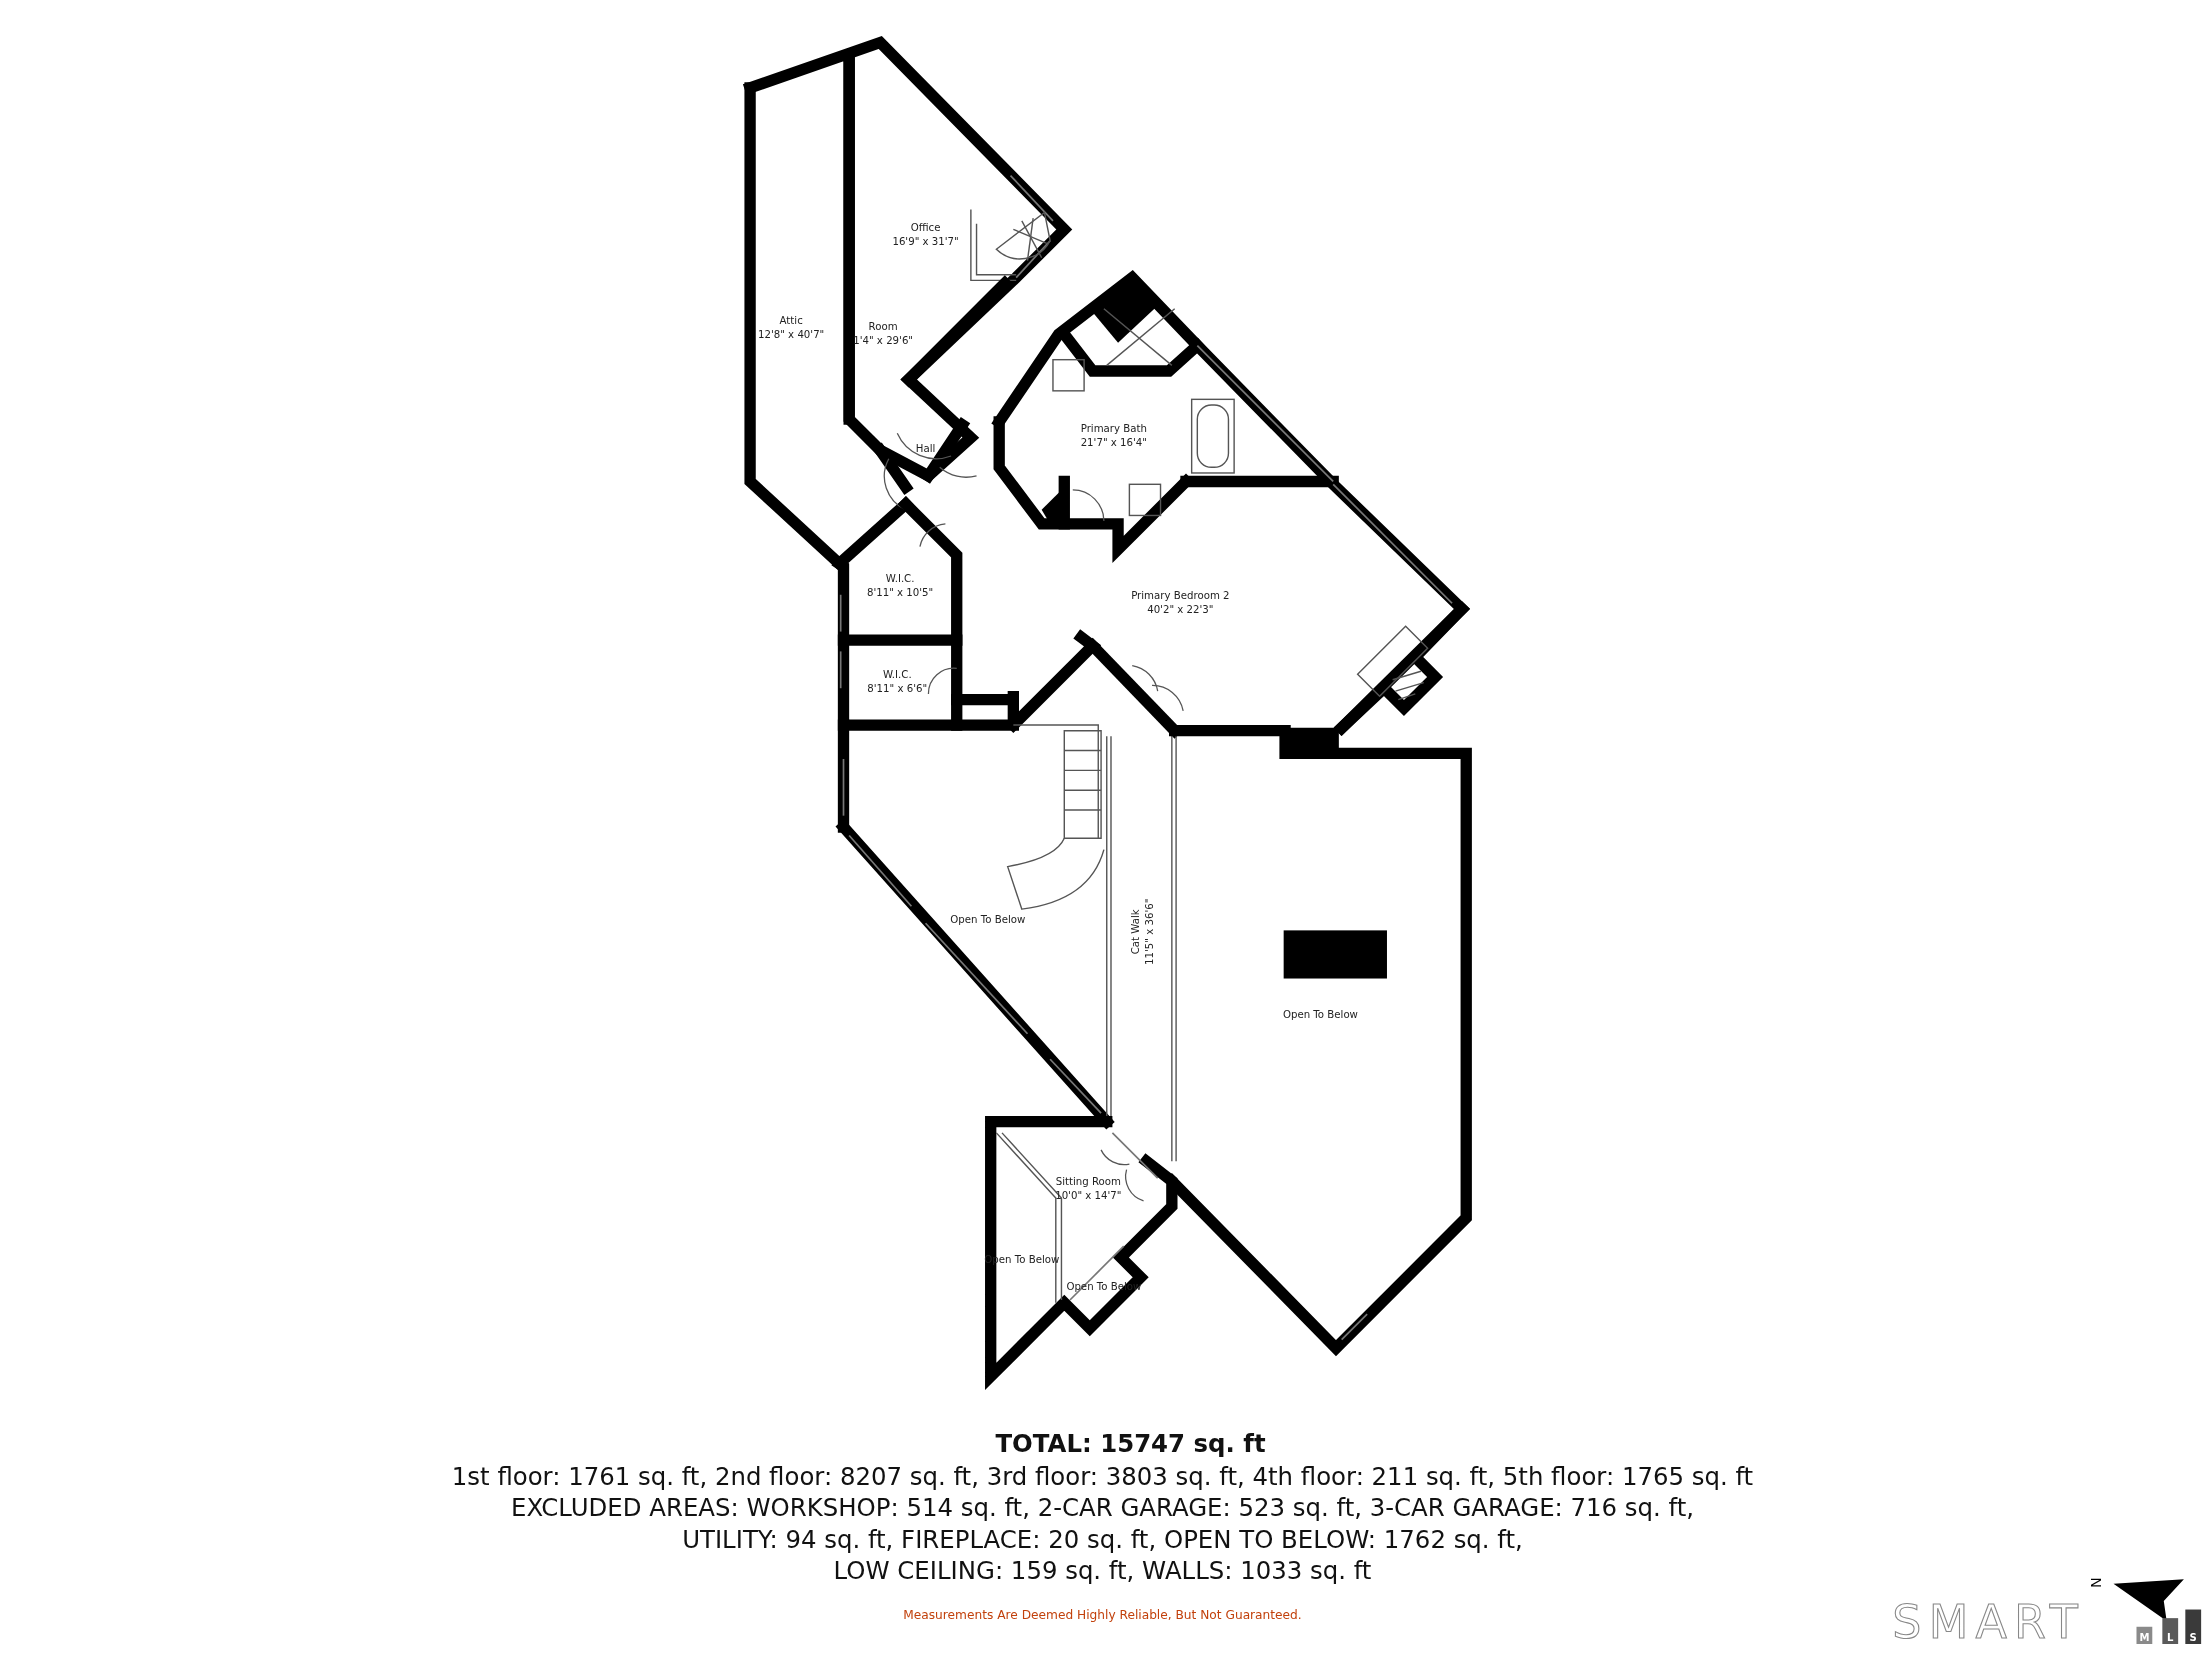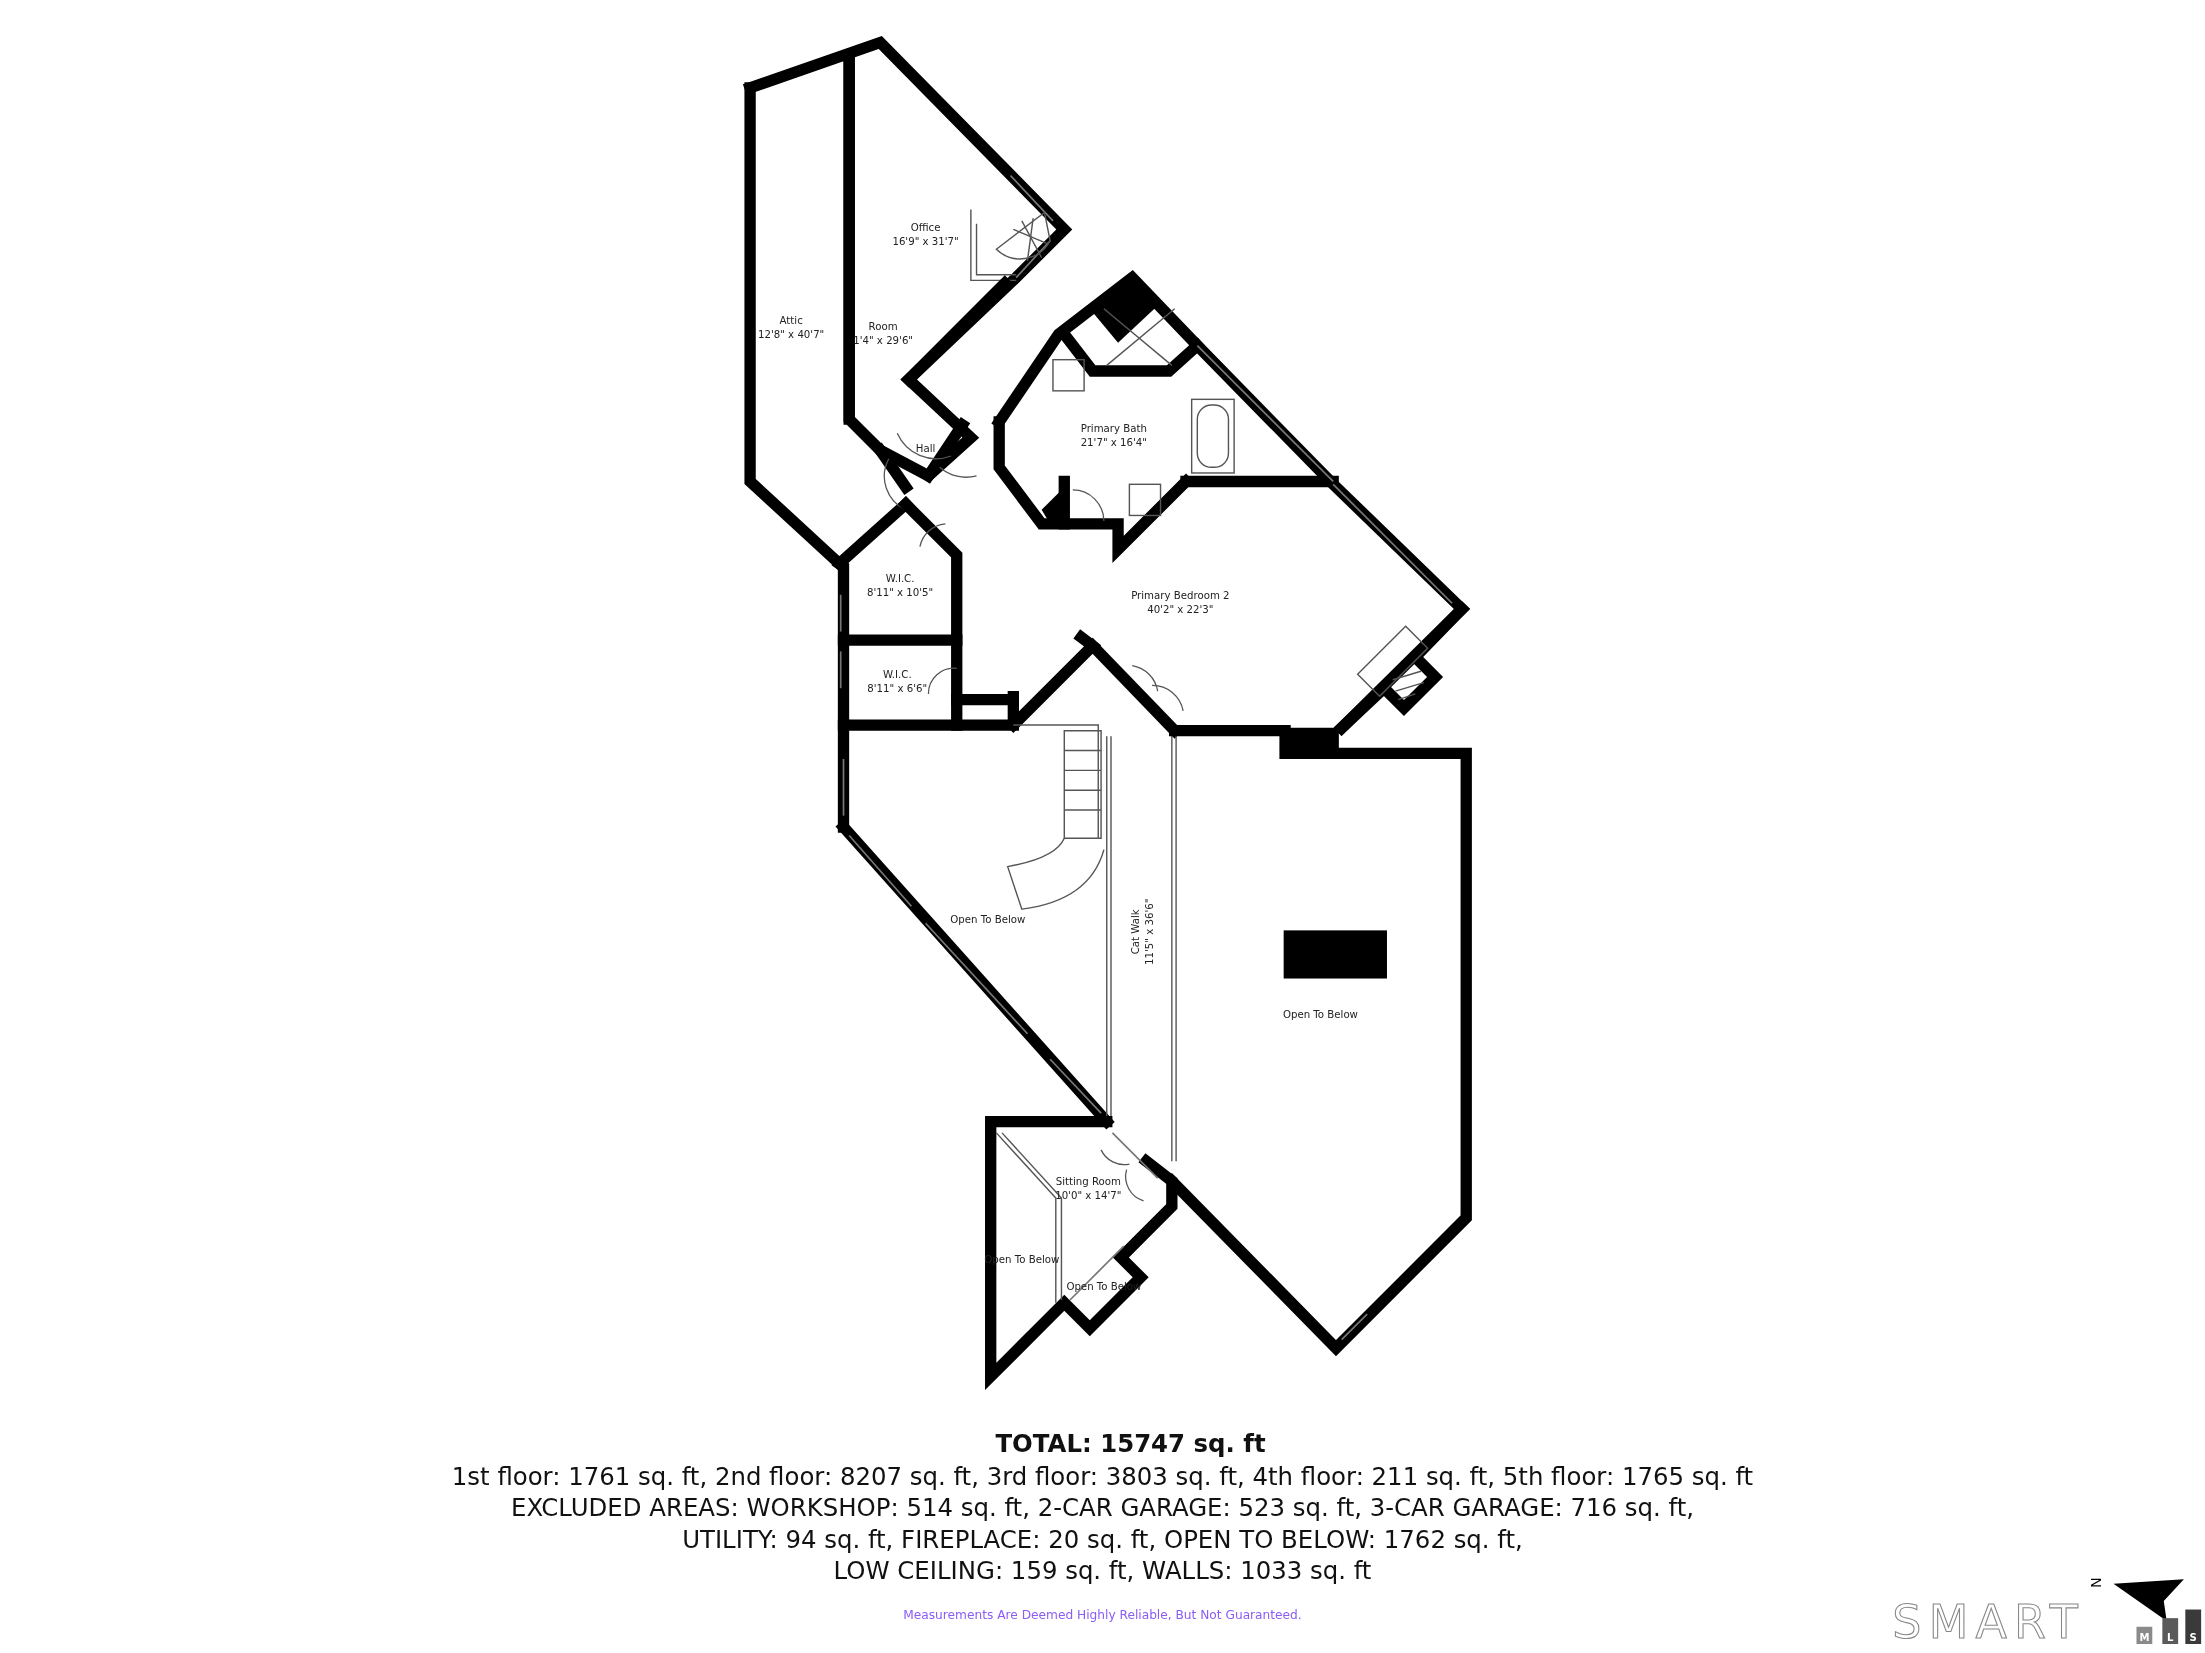--- a/index.html
+++ b/index.html
@@ -7,21 +7,21 @@
   #plan { position: absolute; left: 0; top: 0; width: 2205px; height: 1654px; }
   .wall { fill: none; stroke: #000; stroke-width: 8; stroke-linejoin: miter; stroke-linecap: square; }
   .fixture { fill: none; stroke: #555; stroke-width: 1; }
   .window { fill: #fff; stroke: #777; stroke-width: 1.2; }
   .solid { fill: #000; }
   .door-arc { fill: none; stroke: #555; stroke-width: 0.9; }
   .room-label { font-size: 7.2px; fill: #222; text-anchor: middle; font-family: "DejaVu Sans", sans-serif; }
   .summary { position: absolute; left: 0; width: 2205px; text-align: center; font-family: "DejaVu Sans", sans-serif; color: #111; }
   .summary .total { font-weight: bold; font-size: 24.4px; top: 1429px; position: absolute; width: 100%; margin-left: 28px; }
   .summary .line { font-size: 24.4px; position: absolute; width: 100%; }
-  .disclaimer { position: absolute; top: 1608px; width: 2205px; text-align: center; font-size: 12.2px; color: #8b5cf6; }
+  .disclaimer { position: absolute; top: 1608px; width: 2205px; text-align: center; font-size: 12.2px; color: #c2410c; }
   .logo { position: absolute; left: 1888px; top: 1565px; width: 316px; height: 79px; }
 </style>
 </head>
 <body>
 
 <svg id="plan" viewBox="0 0 1558 1168" preserveAspectRatio="none" xmlns="http://www.w3.org/2000/svg">
 
   <g>
     <polyline class="wall" points="530,62 622,30 752,162 718,196 642,268 686,309 656,336 622,318 600,296 600,40"></polyline>
     <polyline class="wall" points="530,62 530,340 593,398 640,356"></polyline>

